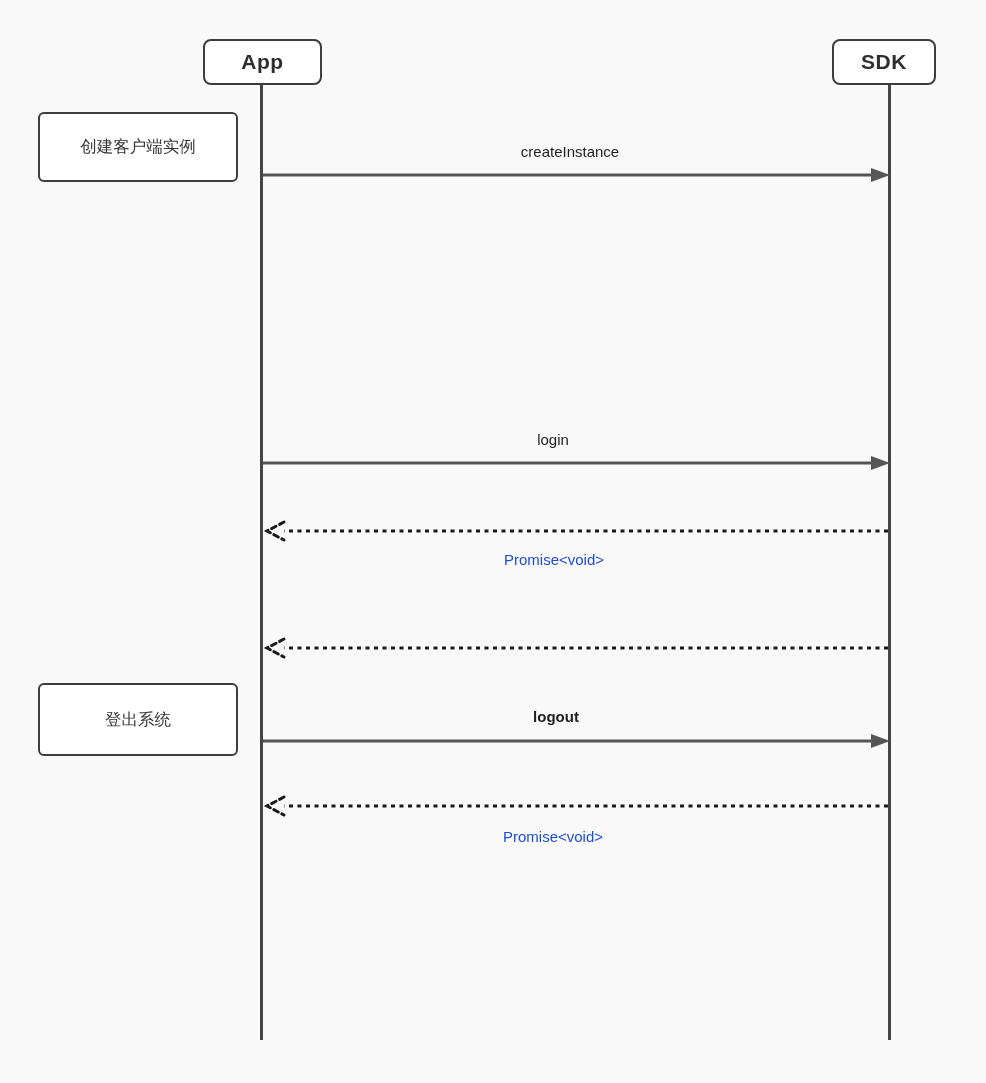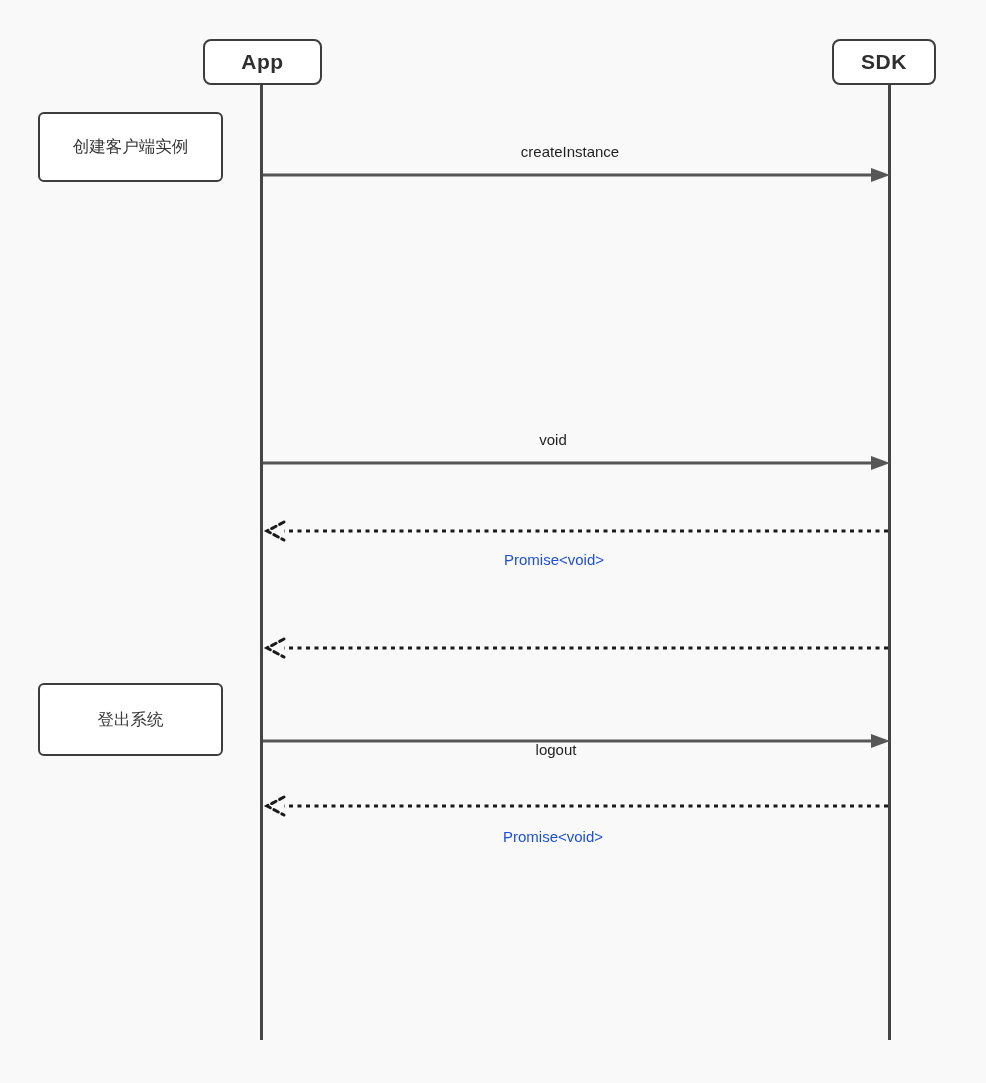--- a/index.html
+++ b/index.html
@@ -35,21 +35,21 @@
     justify-content: center;
     font-size: 21px;
     font-weight: bold;
     color: #2e2e2e;
     letter-spacing: 0.5px;
   }
   .note {
     position: absolute;
     box-sizing: border-box;
     left: 38px;
-    width: 185px;
+    width: 200px;
     background: #ffffff;
     border: 2px solid #3d3d3d;
     border-radius: 6px;
     display: flex;
     align-items: center;
     justify-content: center;
     font-size: 16.5px;
     color: #363636;
   }
   .msg-label {
@@ -110,22 +110,22 @@
 
   <div class="note" style="top:112px; height:70px;">
     <span>创建客户端实例</span>
   </div>
   <div class="note" style="top:683px; height:73px;">
     <span>登出系统</span>
   </div>
 
   <div class="msg-label" style="left:570px; top:140px;">createInstance</div>
 
-  <div class="msg-label" style="left:553px; top:428px;">void</div>
+  <div class="msg-label" style="left:553px; top:428px;">login</div>
 
   <div class="msg-label return" style="left:554px; top:548px;">Promise&lt;void&gt;</div>
 
 
-  <div class="msg-label" style="left:556px; top:738px;">logout</div>
+  <div class="msg-label" style="left:556px; top:705px;font-weight:bold;">logout</div>
 
   <div class="msg-label return" style="left:553px; top:825px;">Promise&lt;void&gt;</div>
 
 </div>
 
 </body></html>

